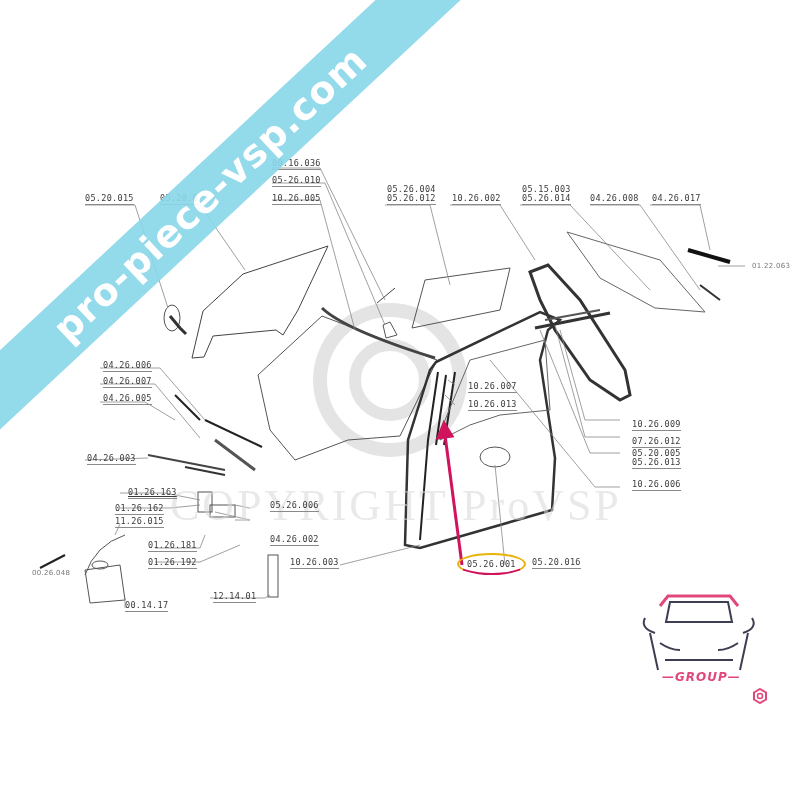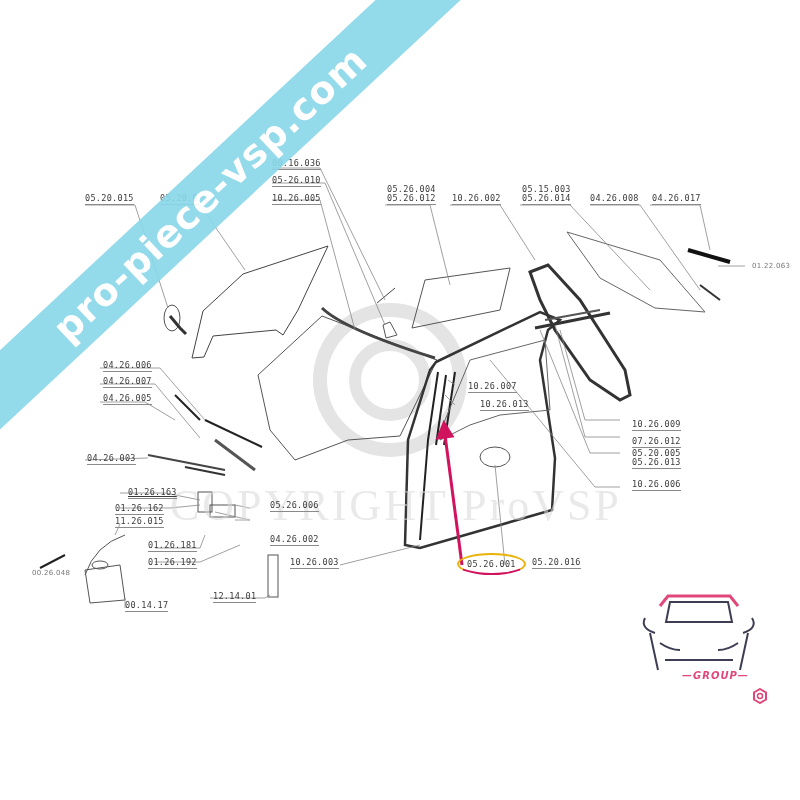--- a/index.html
+++ b/index.html
@@ -5,21 +5,21 @@
   html, body { margin:0; padding:0; background:#ffffff; }
   body { width:800px; height:800px; position:relative; overflow:hidden; font-family:"DejaVu Sans", sans-serif; }
   #diagram { position:absolute; left:0; top:0; width:800px; height:800px; }
   .lbl { position:absolute; font-family:"DejaVu Sans Mono", monospace; font-size:8.5px; color:#3a3a3a; letter-spacing:0.3px; white-space:nowrap; border-bottom:1px solid #8a8a8a; padding-bottom:1px; line-height:10px; }
   .lbl.plain { border-bottom:none; color:#777; font-family:"DejaVu Sans", sans-serif; font-size:7px; }
   .lbl.hl { border:2px solid #eab308; border-radius:50%; padding:4px 8px; border-bottom:2px solid #d1135e; }
   .banner { position:absolute; left:-150px; top:165px; width:720px; height:58px; background:#8ad7ea; opacity:0.92; transform:rotate(-43deg); transform-origin:center; display:flex; align-items:center; justify-content:center; }
   .banner span { font-family:"DejaVu Sans", sans-serif; font-size:38px; color:#ffffff; font-weight:bold; letter-spacing:1px; }
   .watermark { position:absolute; left:170px; top:480px; font-family:Liberation Serif, serif; font-size:44px; color:#d8d8d8; opacity:0.55; letter-spacing:3px; white-space:nowrap; }
   .logo { position:absolute; left:600px; top:588px; width:190px; height:195px; }
-  .logo .group { position:absolute; left:62px; top:82px; font-size:10px; color:#e0487c; font-weight:bold; font-style:italic; letter-spacing:1px;margin-left:20px; }
+  .logo .group { position:absolute; left:62px; top:82px; font-size:12px; color:#e0487c; font-weight:bold; font-style:italic; letter-spacing:1px; }
   .logo .pro { position:absolute; left:22px; top:86px; font-family:"Liberation Sans", sans-serif; font-size:58px; font-weight:bold; font-style:italic; color:#3d3e54; letter-spacing:-2px; }
   .logo .vsp { position:absolute; left:26px; top:136px; font-family:"Liberation Sans", sans-serif; font-size:56px; font-weight:bold; font-style:italic; color:#5ec4e6; letter-spacing:1px; }
 </style>
 </head>
 <body>
 
 <div id="diagram">
 
   <svg width="800" height="800" viewBox="0 0 800 800" style="position:absolute;left:0;top:0;">
     <g fill="none" stroke="#555" stroke-width="1">
@@ -137,21 +137,21 @@
   <div class="lbl" style="left:590px;top:193px;">04.26.008</div>
   <div class="lbl" style="left:652px;top:193px;">04.26.017</div>
   <div class="lbl plain" style="left:752px;top:261px;">01.22.063</div>
 
   <div class="lbl" style="left:103px;top:360px;">04.26.006</div>
   <div class="lbl" style="left:103px;top:376px;">04.26.007</div>
   <div class="lbl" style="left:103px;top:393px;">04.26.005</div>
   <div class="lbl" style="left:87px;top:453px;">04.26.003</div>
 
   <div class="lbl" style="left:468px;top:381px;">10.26.007</div>
-  <div class="lbl" style="left:468px;top:399px;margin-left:12px;">10.26.013</div>
+  <div class="lbl" style="left:468px;top:399px;">10.26.013</div>
   <div class="lbl" style="left:632px;top:419px;">10.26.009</div>
   <div class="lbl" style="left:632px;top:436px;">07.26.012</div>
   <div class="lbl plain" style="left:632px;top:448px;font-family:'DejaVu Sans Mono',monospace;font-size:8.5px;color:#3a3a3a;">05.20.005</div>
   <div class="lbl" style="left:632px;top:457px;">05.26.013</div>
   <div class="lbl" style="left:632px;top:479px;">10.26.006</div>
 
   <div class="lbl" style="left:128px;top:487px;text-decoration:underline;">01.26.163</div>
   <div class="lbl" style="left:115px;top:503px;">01.26.162</div>
   <div class="lbl" style="left:115px;top:516px;">11.26.015</div>
   <div class="lbl" style="left:270px;top:500px;">05.26.006</div>

